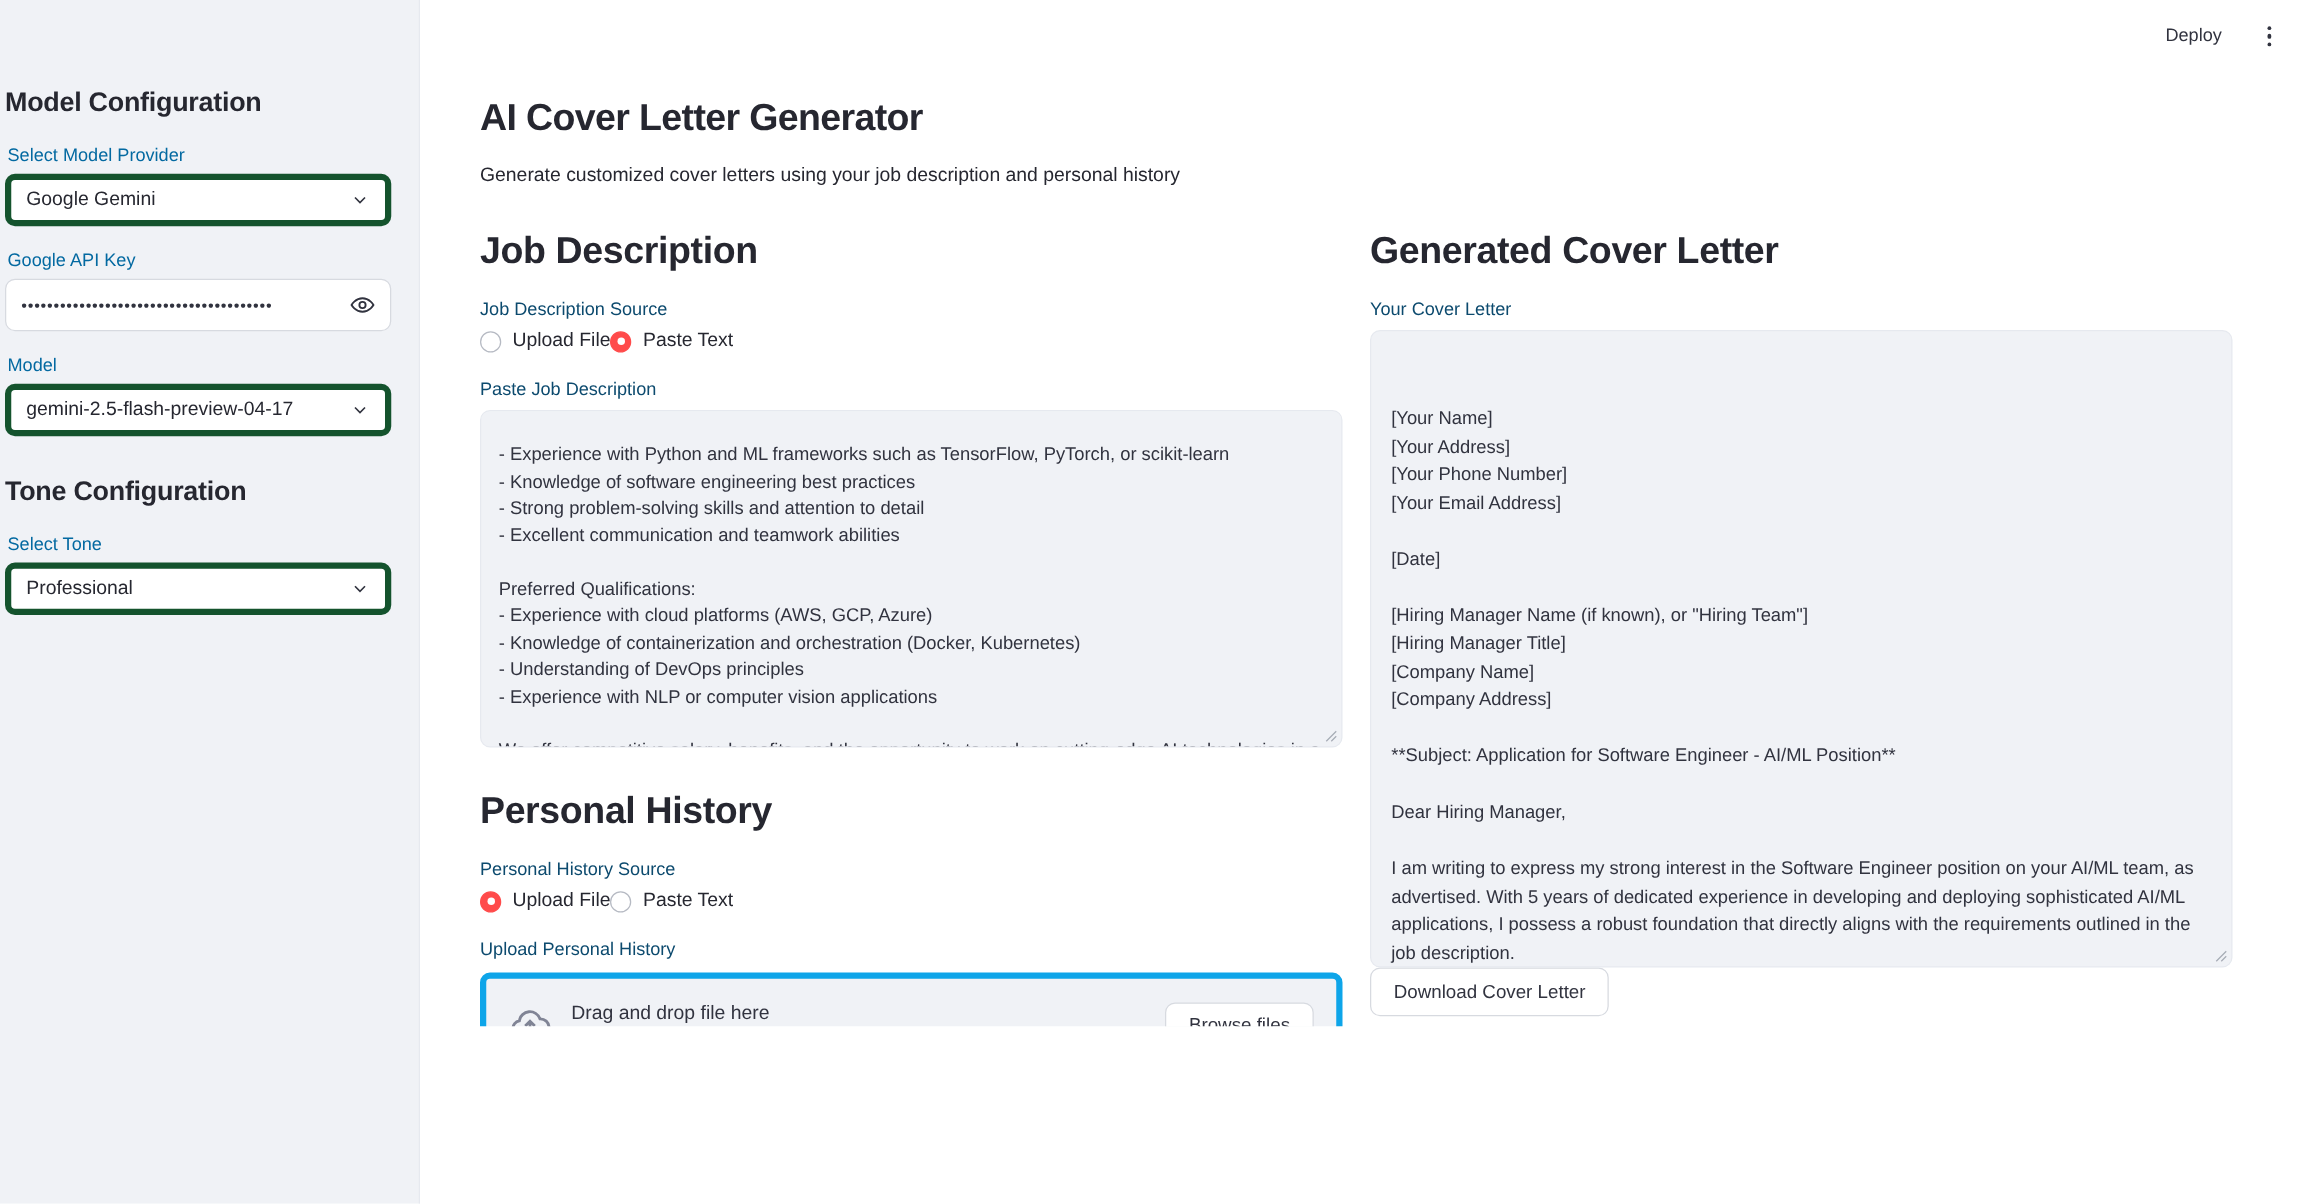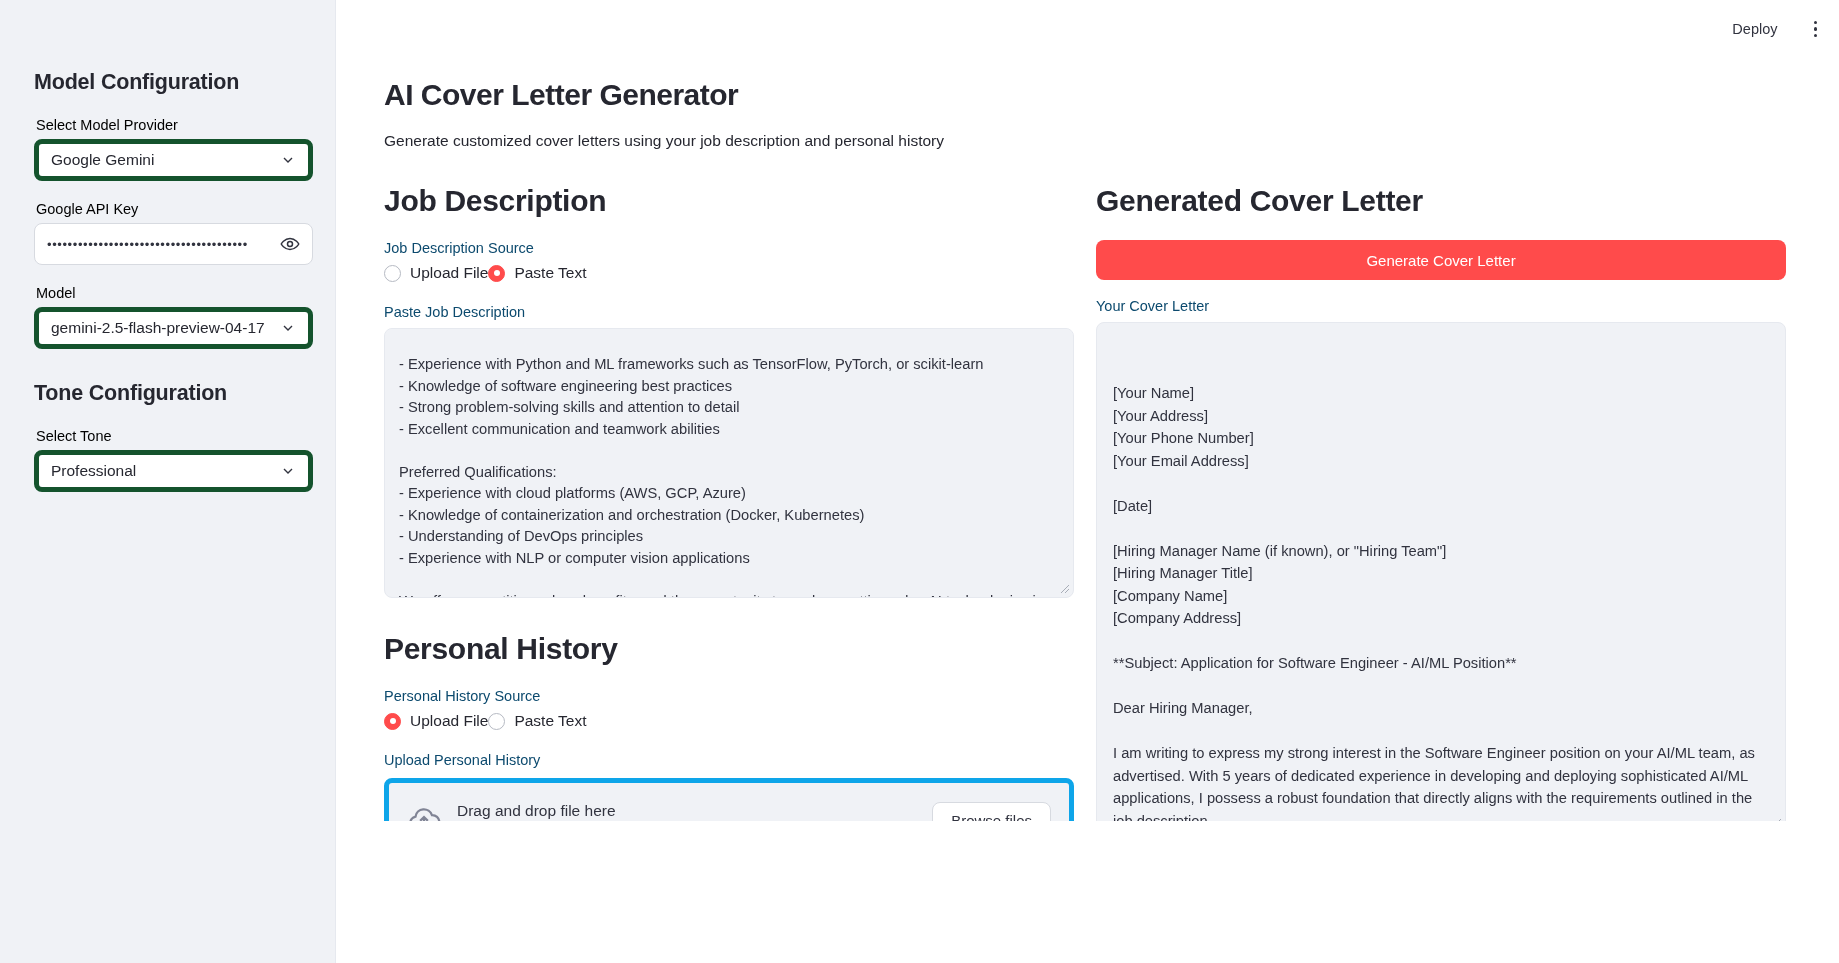--- a/index.html
+++ b/index.html
@@ -20,32 +20,32 @@
     position: relative;
   }
 
   
   .sidebar {
     width: 336px;
     min-width: 336px;
     height: 963px;
     background: #f0f2f6;
     border-right: 1px solid #e6e9ef;
-    padding: 70px 22px 0 34px;
+    padding: 70px 22px 0 4px;
     position: relative;
   }
   .sidebar h2 {
     font-size: 21.5px;
     font-weight: 700;
     margin: 0 0 22px 0;
     letter-spacing: -0.2px;
   }
   .field-label {
     font-size: 14.5px;
-    color: #000000;
+    color: #0369a1;
     margin: 12px 0 6px 2px;
   }
   .select-box {
     height: 42px;
     background: #ffffff;
     border: 5px solid #14532d;
     border-radius: 8px;
     display: flex;
     align-items: center;
     padding: 0 12px;
@@ -404,21 +404,20 @@
             <div class="upl-text">
               <div class="upl-title">Drag and drop file here</div>
               <div class="upl-sub">Limit 200MB per file • TXT, PDF</div>
             </div>
             <button class="browse">Browse files</button>
           </div>
         </div>
 
         <div class="col-right">
           <h2 class="section">Generated Cover Letter</h2>
-          <button class="gen-btn">Generate Cover Letter</button>
 
           <div class="small-label">Your Cover Letter</div>
           <div class="out-area">
             <div>[Your Name]
 [Your Address]
 [Your Phone Number]
 [Your Email Address]
 
 [Date]
 

